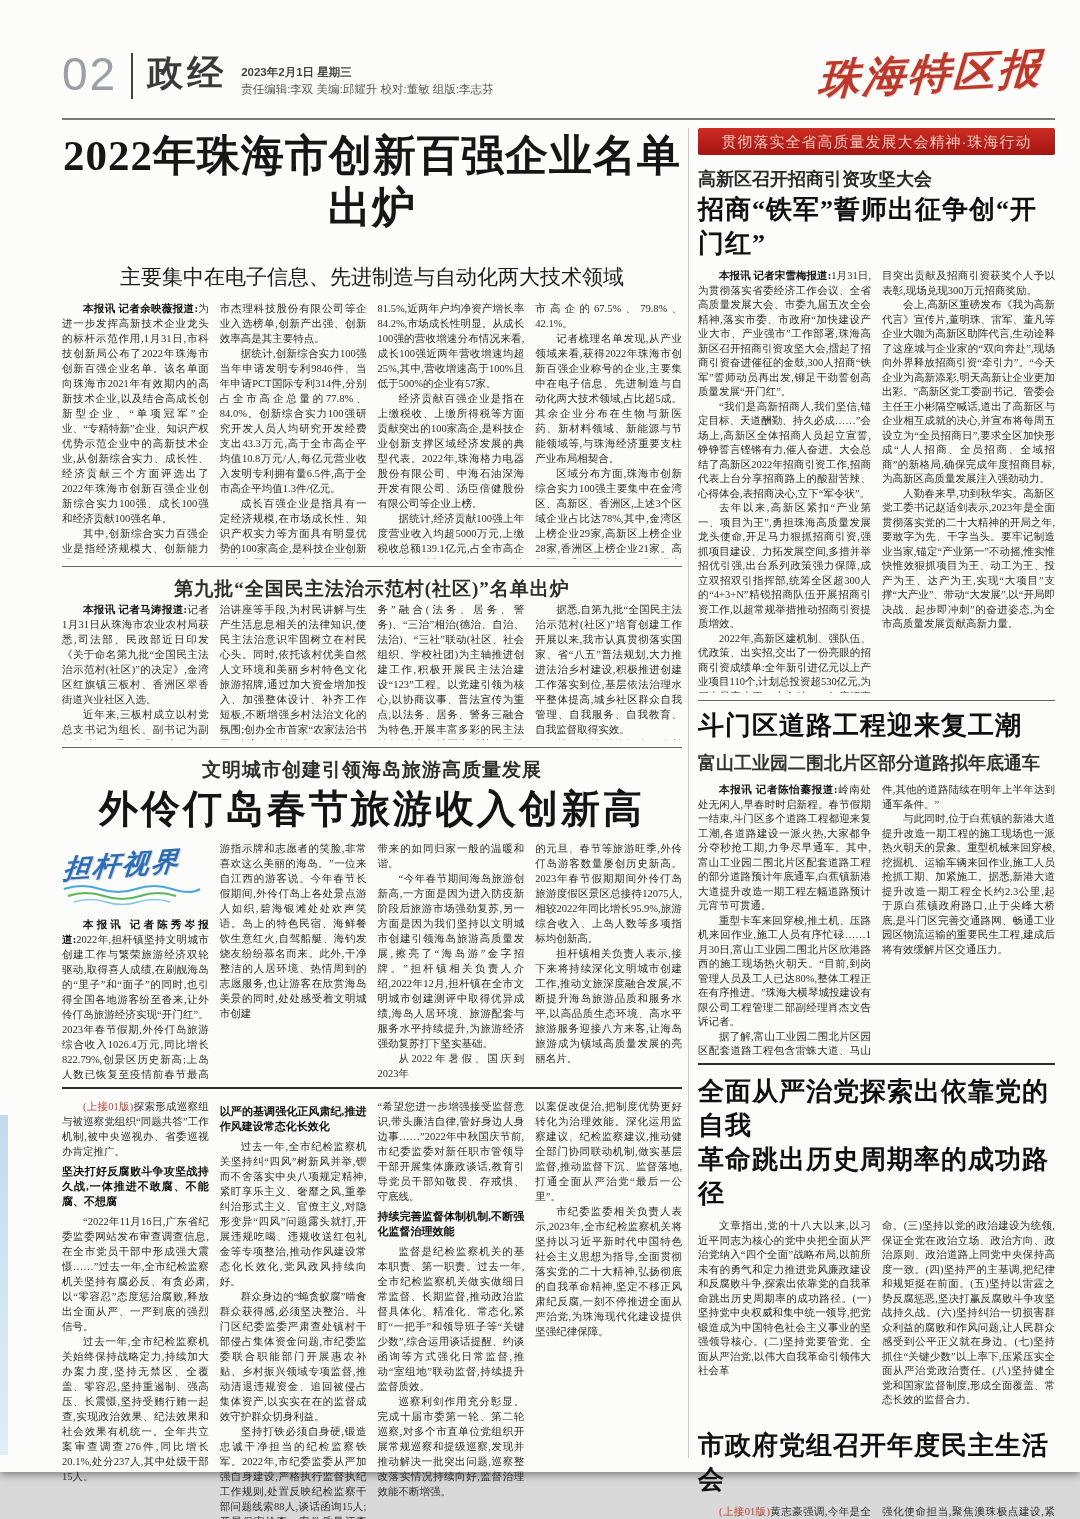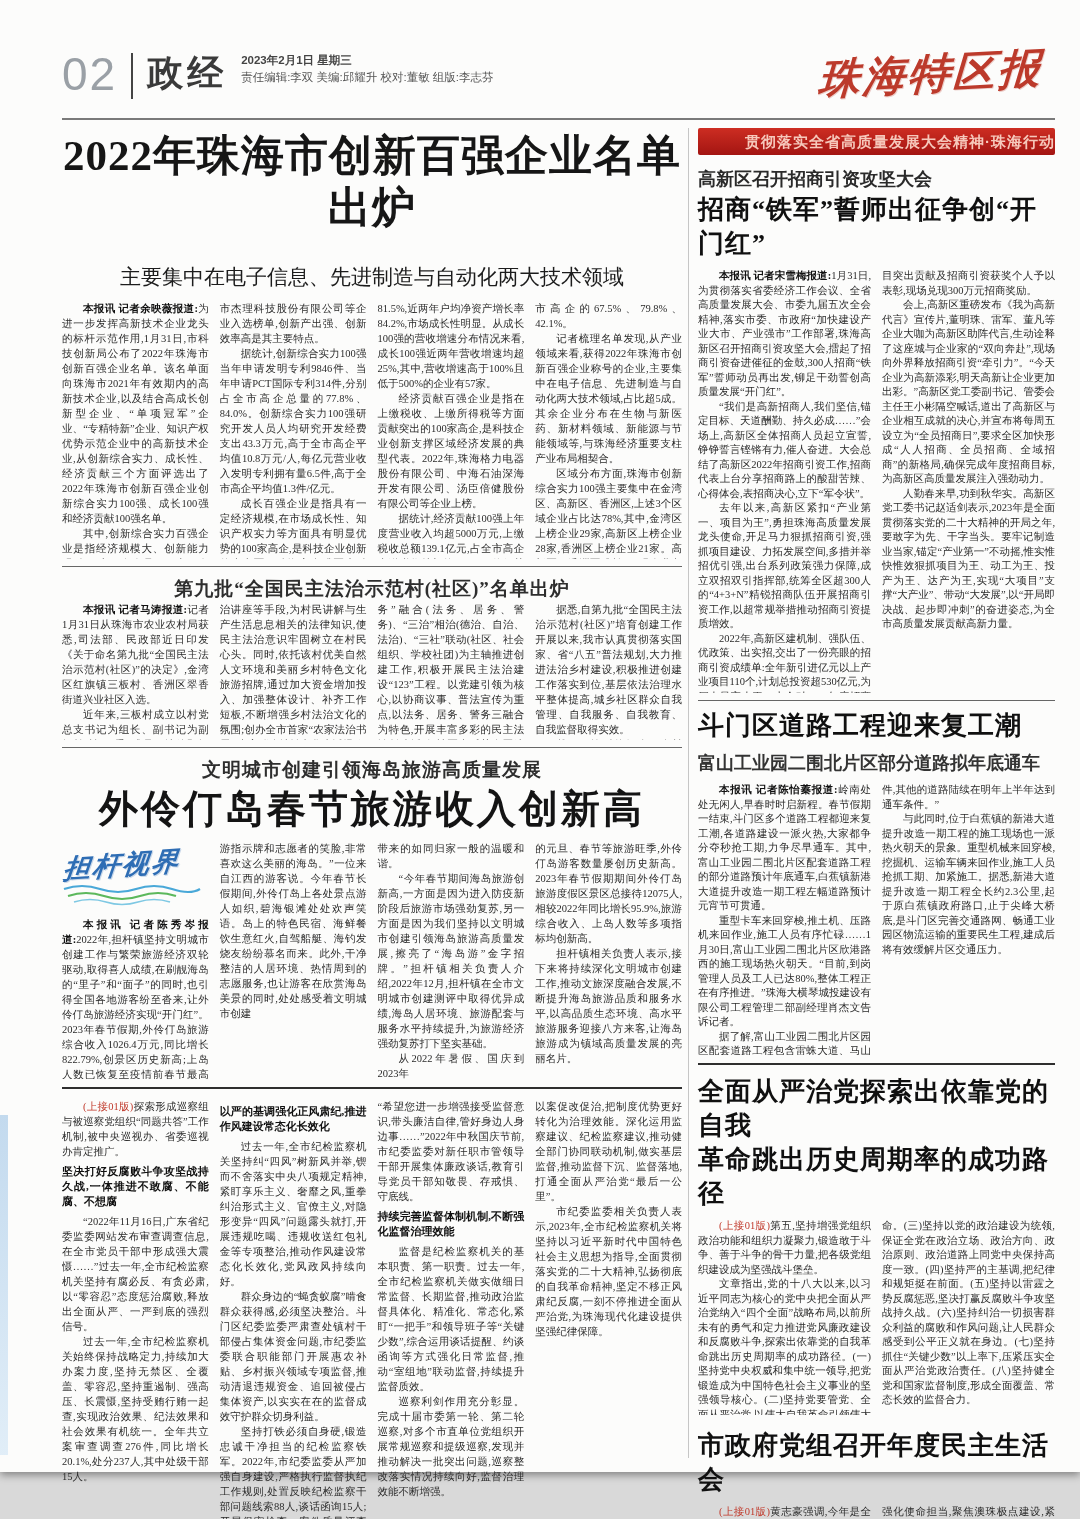--- a/index.html
+++ b/index.html
@@ -11,21 +11,21 @@
               background:linear-gradient(#b9d4ec,#dcebf7);opacity:.85;}
   
   .hdr{position:absolute;left:62px;top:48px;width:993px;height:64px;}
   .hdr-left{display:flex;align-items:flex-start;gap:14px;}
   .pagenum{font-family:"Liberation Sans","DejaVu Sans",sans-serif;font-size:46px;line-height:52px;
            color:#9aa0a6;font-weight:400;letter-spacing:2px;}
   .hdr-sep{width:2px;height:46px;background:#444;margin-top:5px;}
   .section-name{font-family:"Liberation Sans","DejaVu Sans",sans-serif;font-size:36px;line-height:50px;
                 font-weight:bold;color:#3a3a3a;letter-spacing:4px;}
   .hdr-meta{font-family:"Liberation Sans","DejaVu Sans",sans-serif;font-size:11.5px;color:#555;
-            margin-top:4px;line-height:17px;}
+            margin-top:16px;line-height:17px;}
   .hdr-meta .d{font-weight:bold;color:#444;}
   .masthead{position:absolute;right:12px;top:-2px;font-size:42px;font-weight:bold;font-style:italic;
             color:#bc3a2b;transform:rotate(-3deg) skewX(-6deg);letter-spacing:3px;
             text-shadow:1px 1px 0 rgba(188,58,43,.25);}
   .hdr-rule{position:absolute;left:62px;top:118px;width:993px;height:2px;background:#7a7a7a;}
   
   .left-region{position:absolute;left:62px;top:126px;width:620px;}
   .right-region{position:absolute;left:698px;top:128px;width:357px;}
   .v-divider{position:absolute;left:688px;top:128px;width:1px;height:1330px;background:#c6c6c6;}
   
@@ -46,22 +46,22 @@
   .kicker{font-size:19px;font-weight:bold;text-align:center;color:#2e2e2e;margin-top:9px;letter-spacing:1px;}
   .mid-headline{font-size:39px;font-weight:bold;text-align:center;color:#141414;
                 letter-spacing:3px;line-height:48px;margin:2px 0 8px 0;}
   
   .dg-logo{height:72px;position:relative;margin-bottom:4px;}
   .dg-text{font-size:27px;font-weight:bold;font-style:italic;color:#2e6db4;letter-spacing:2px;
            transform:skewX(-10deg) rotate(-4deg);display:inline-block;margin:6px 0 0 2px;
            text-shadow:1px 1px 0 rgba(46,109,180,.25);}
   .dg-waves{position:absolute;left:0;top:40px;}
   
-  .banner{height:27px;line-height:27px;text-align:right;font-family:"Liberation Sans","DejaVu Sans",sans-serif;
-          font-size:15px;font-weight:bold;letter-spacing:1px;color:#f6c8bb;
+  .banner{height:27px;line-height:27px;text-align:center;font-family:"Liberation Sans","DejaVu Sans",sans-serif;
+          font-size:15px;font-weight:normal;letter-spacing:1px;color:#f6c8bb;
           background:linear-gradient(#cd2d22,#a31512);border-radius:2px;}
   .r-kicker{font-size:18px;font-weight:bold;color:#2a2a2a;margin:12px 0 2px 0;
             font-family:"Liberation Sans","DejaVu Sans",sans-serif;}
   .r-headline{font-size:26px;font-weight:bold;color:#101010;letter-spacing:1px;line-height:34px;margin:2px 0 8px 0;}
   .r-subhead{font-size:18px;font-weight:bold;color:#333;margin:0 0 8px 0;
              font-family:"Liberation Sans","DejaVu Sans",sans-serif;}
 </style>
 </head>
 <body>
 
@@ -234,21 +234,20 @@
       <hr class="thick-rule">
     </section>
 
     <section style="margin-top:10px;">
       <h2 class="r-headline" style="margin:0;">
         <span>全面从严治党探索出依靠党的自我</span><br>
         <span>革命跳出历史周期率的成功路径</span>
       </h2>
       <div class="cols rcols" style="height:196px;margin-top:8px;">
         <div class="col">
-            <p class="jump"><span class="jmark">(上接01版)</span>第五,坚持增强党组织政治功能和组织力凝聚力,锻造敢于斗争、善于斗争的骨干力量,把各级党组织建设成为坚强战斗堡垒。</p>
             <p>文章指出,党的十八大以来,以习近平同志为核心的党中央把全面从严治党纳入“四个全面”战略布局,以前所未有的勇气和定力推进党风廉政建设和反腐败斗争,探索出依靠党的自我革命跳出历史周期率的成功路径。(一)坚持党中央权威和集中统一领导,把党锻造成为中国特色社会主义事业的坚强领导核心。(二)坚持党要管党、全面从严治党,以伟大自我革命引领伟大社会革</p>
           </div>
         <div class="col">
             <p class="cont">命。(三)坚持以党的政治建设为统领,保证全党在政治立场、政治方向、政治原则、政治道路上同党中央保持高度一致。(四)坚持严的主基调,把纪律和规矩挺在前面。(五)坚持以雷霆之势反腐惩恶,坚决打赢反腐败斗争攻坚战持久战。(六)坚持纠治一切损害群众利益的腐败和作风问题,让人民群众感受到公平正义就在身边。(七)坚持抓住“关键少数”以上率下,压紧压实全面从严治党政治责任。(八)坚持健全党和国家监督制度,形成全面覆盖、常态长效的监督合力。</p>
           </div>
       </div>
     </section>
 
     <section style="margin-top:14px;">
       <h2 class="r-headline" style="margin:0;">市政府党组召开年度民主生活会</h2>

